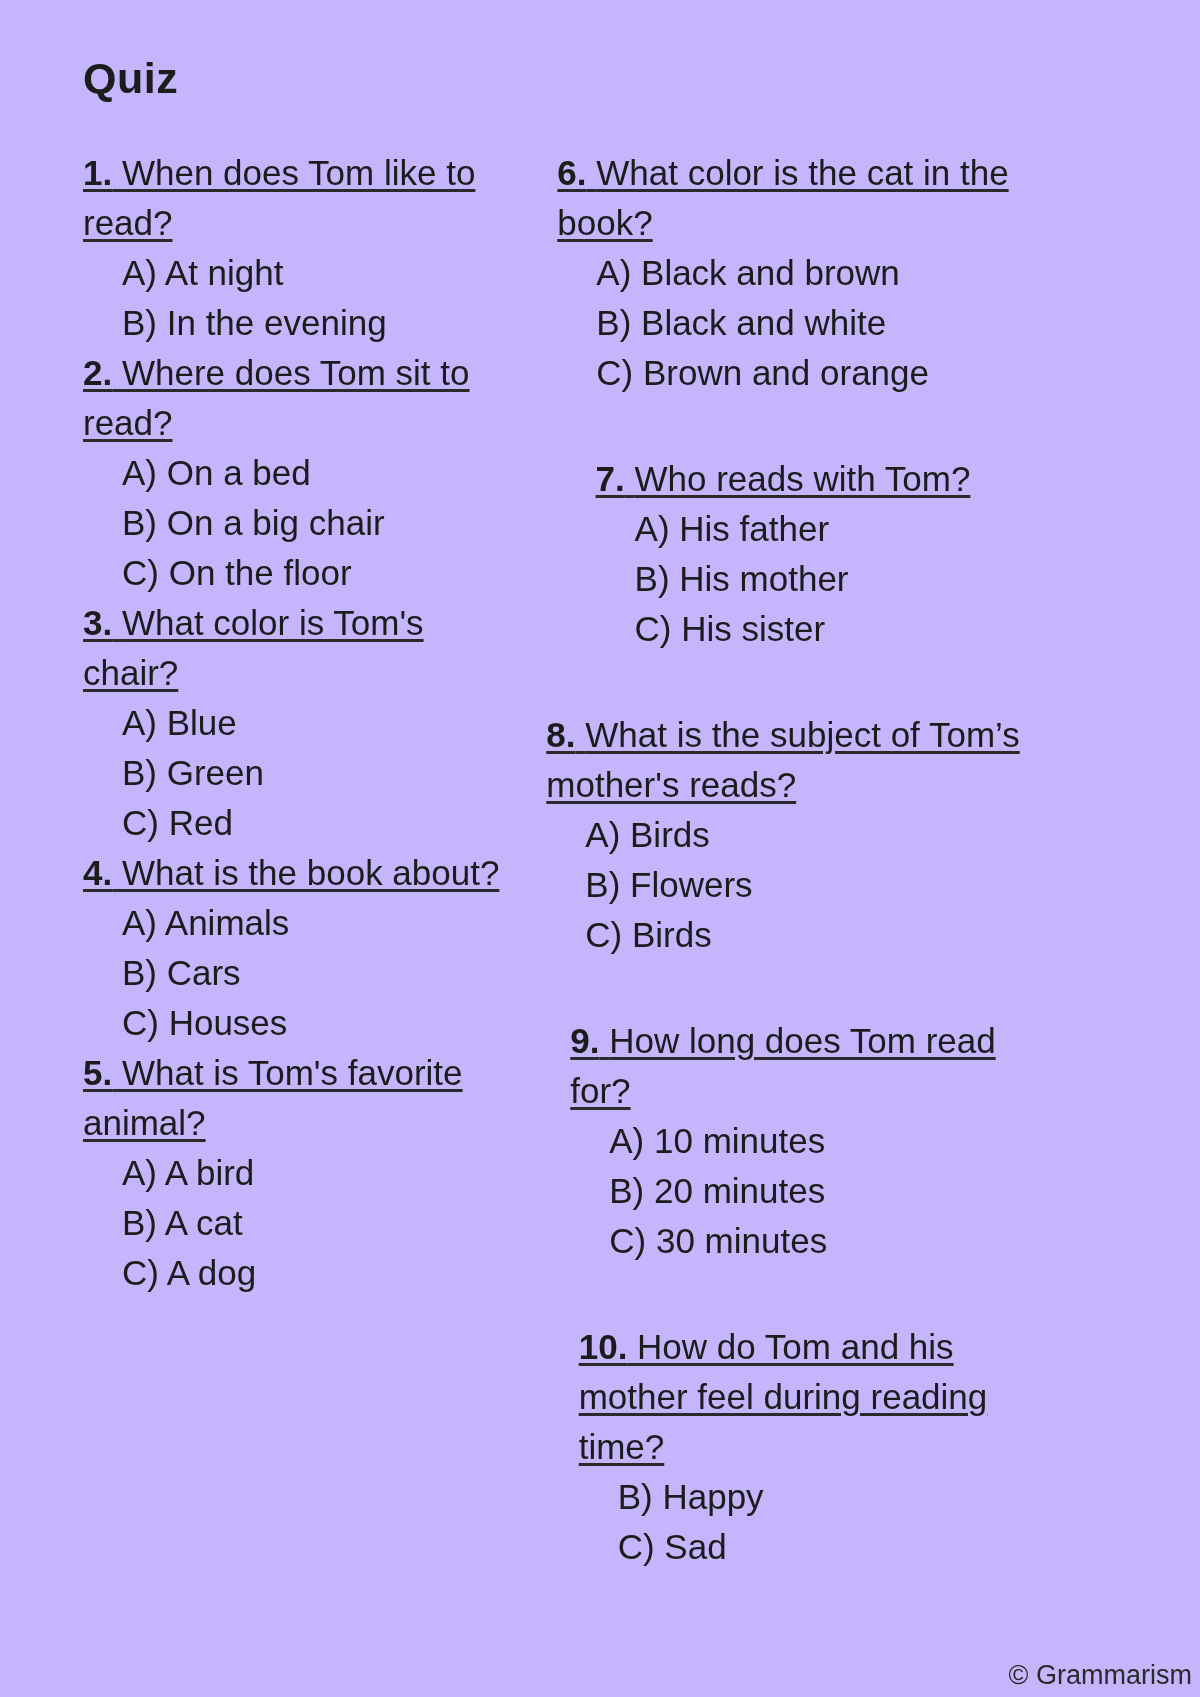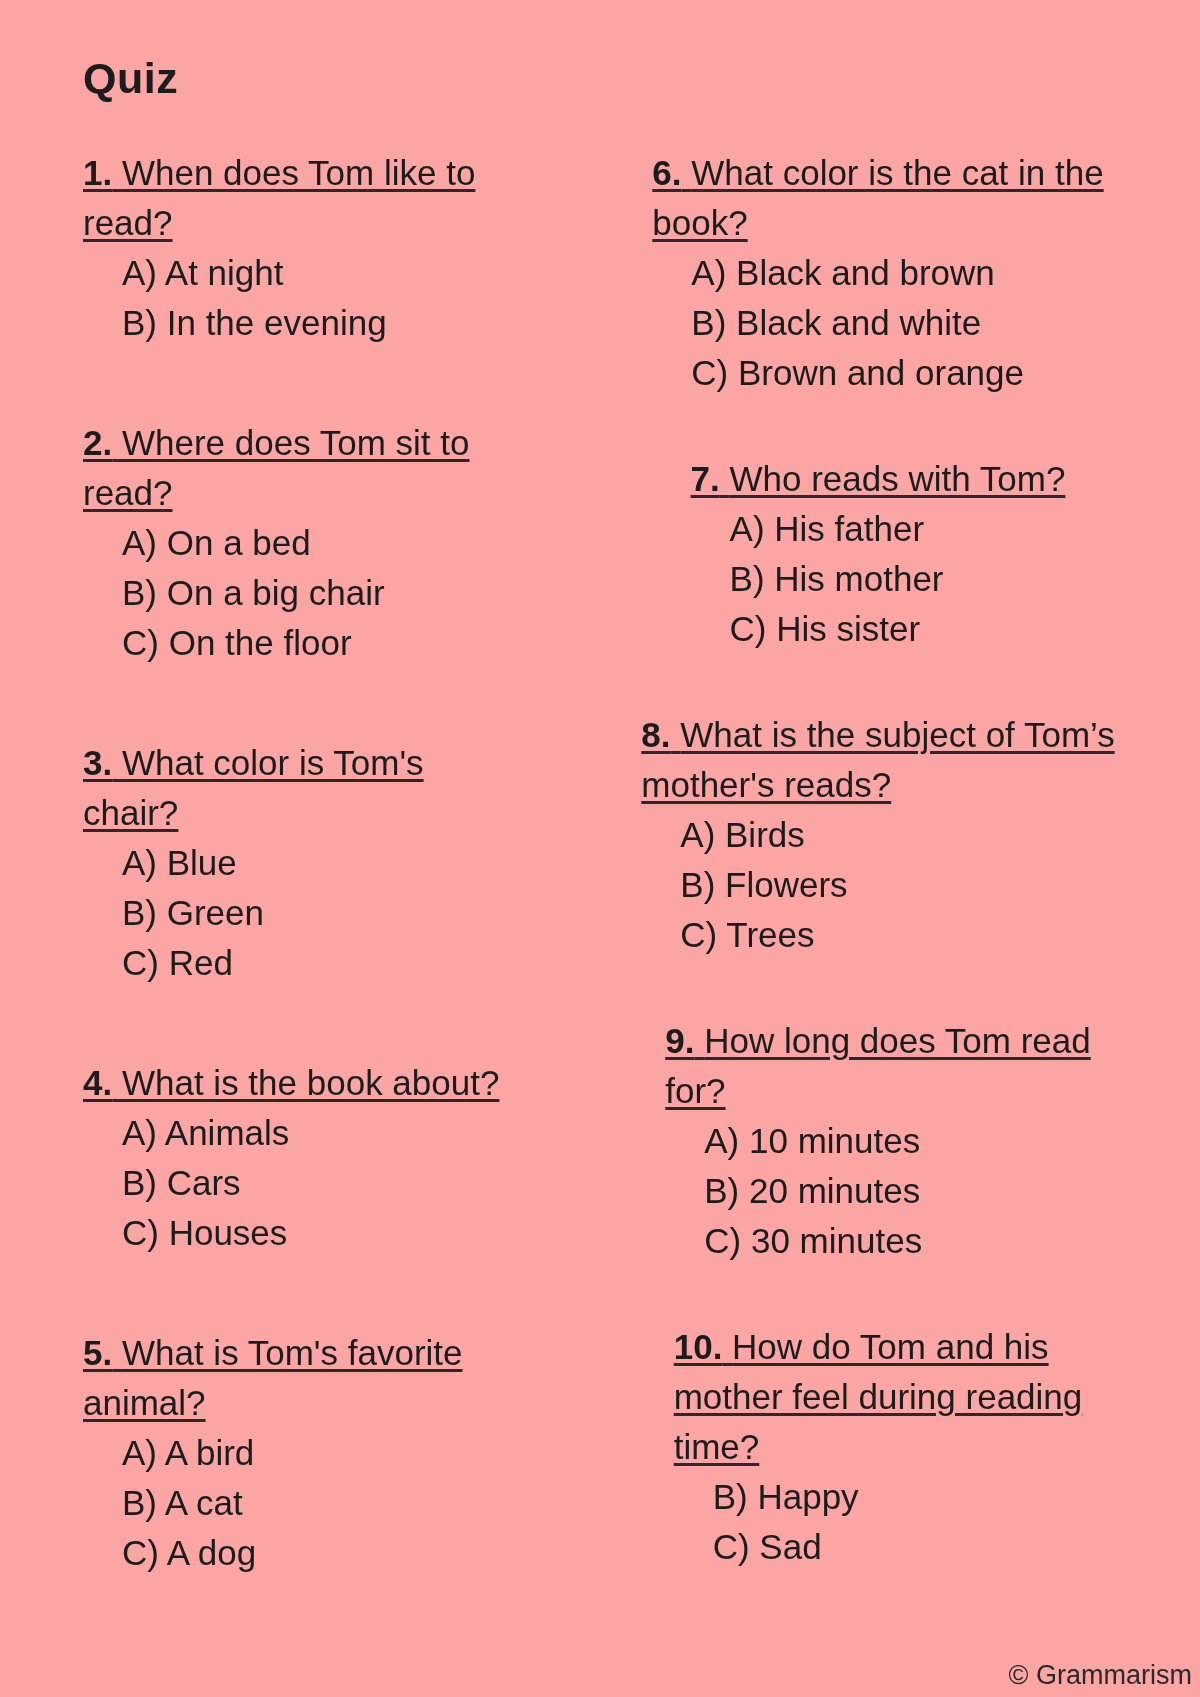--- a/index.html
+++ b/index.html
@@ -1,45 +1,44 @@
 <!DOCTYPE html>
 <html><head>
 <meta charset="utf-8">
 <style>
   html, body { margin: 0; padding: 0; background: #e8e8e8; }
   .page {
     position: relative;
     width: 1200px;
     height: 1697px;
-    background: #fca5a5;
+    background: #c4b5fd;
     font-family: "Liberation Sans", sans-serif;
     color: #1c1c1c;
     overflow: hidden;
   }
   .title {
     position: absolute;
     left: 83px;
     top: 57px;
     font-size: 43px;
     font-weight: bold;
     line-height: 1;
     letter-spacing: 0.5px;
   }
   .columns {
     position: absolute;
     left: 83px;
     top: 148px;
     display: flex;
-    gap: 95px;
     align-items: flex-start;
   }
   .col { display: flex; flex-direction: column; }
   .col-left  { width: 450px; }
   .col-right { width: 500px; align-items: center; }
-  .col-left  .question + .question { margin-top: 70px; }
+  .col-left  .question + .question { }
   .col-right .question + .question { margin-top: 56px; }
   .q-line {
     font-size: 35px;
     line-height: 50px;
     text-decoration: underline;
     text-decoration-thickness: 3px;
     text-underline-offset: 4px;
     text-decoration-color: #2a2a2a;
   }
   .q-num { font-weight: bold; }
@@ -127,21 +126,21 @@
             <div class="option">B) His mother</div>
             <div class="option">C) His sister</div>
           </div>
         </div>
         <div class="question">
           <div class="q-line"><span class="q-num">8.</span> <span>What is the subject of Tom’s</span></div>
           <div class="q-line">mother's reads?</div>
           <div class="options">
             <div class="option">A) Birds</div>
             <div class="option">B) Flowers</div>
-            <div class="option">C) Trees</div>
+            <div class="option">C) Birds</div>
           </div>
         </div>
         <div class="question">
           <div class="q-line"><span class="q-num">9.</span> <span>How long does Tom read</span></div>
           <div class="q-line">for?</div>
           <div class="options">
             <div class="option">A) 10 minutes</div>
             <div class="option">B) 20 minutes</div>
             <div class="option">C) 30 minutes</div>
           </div>

